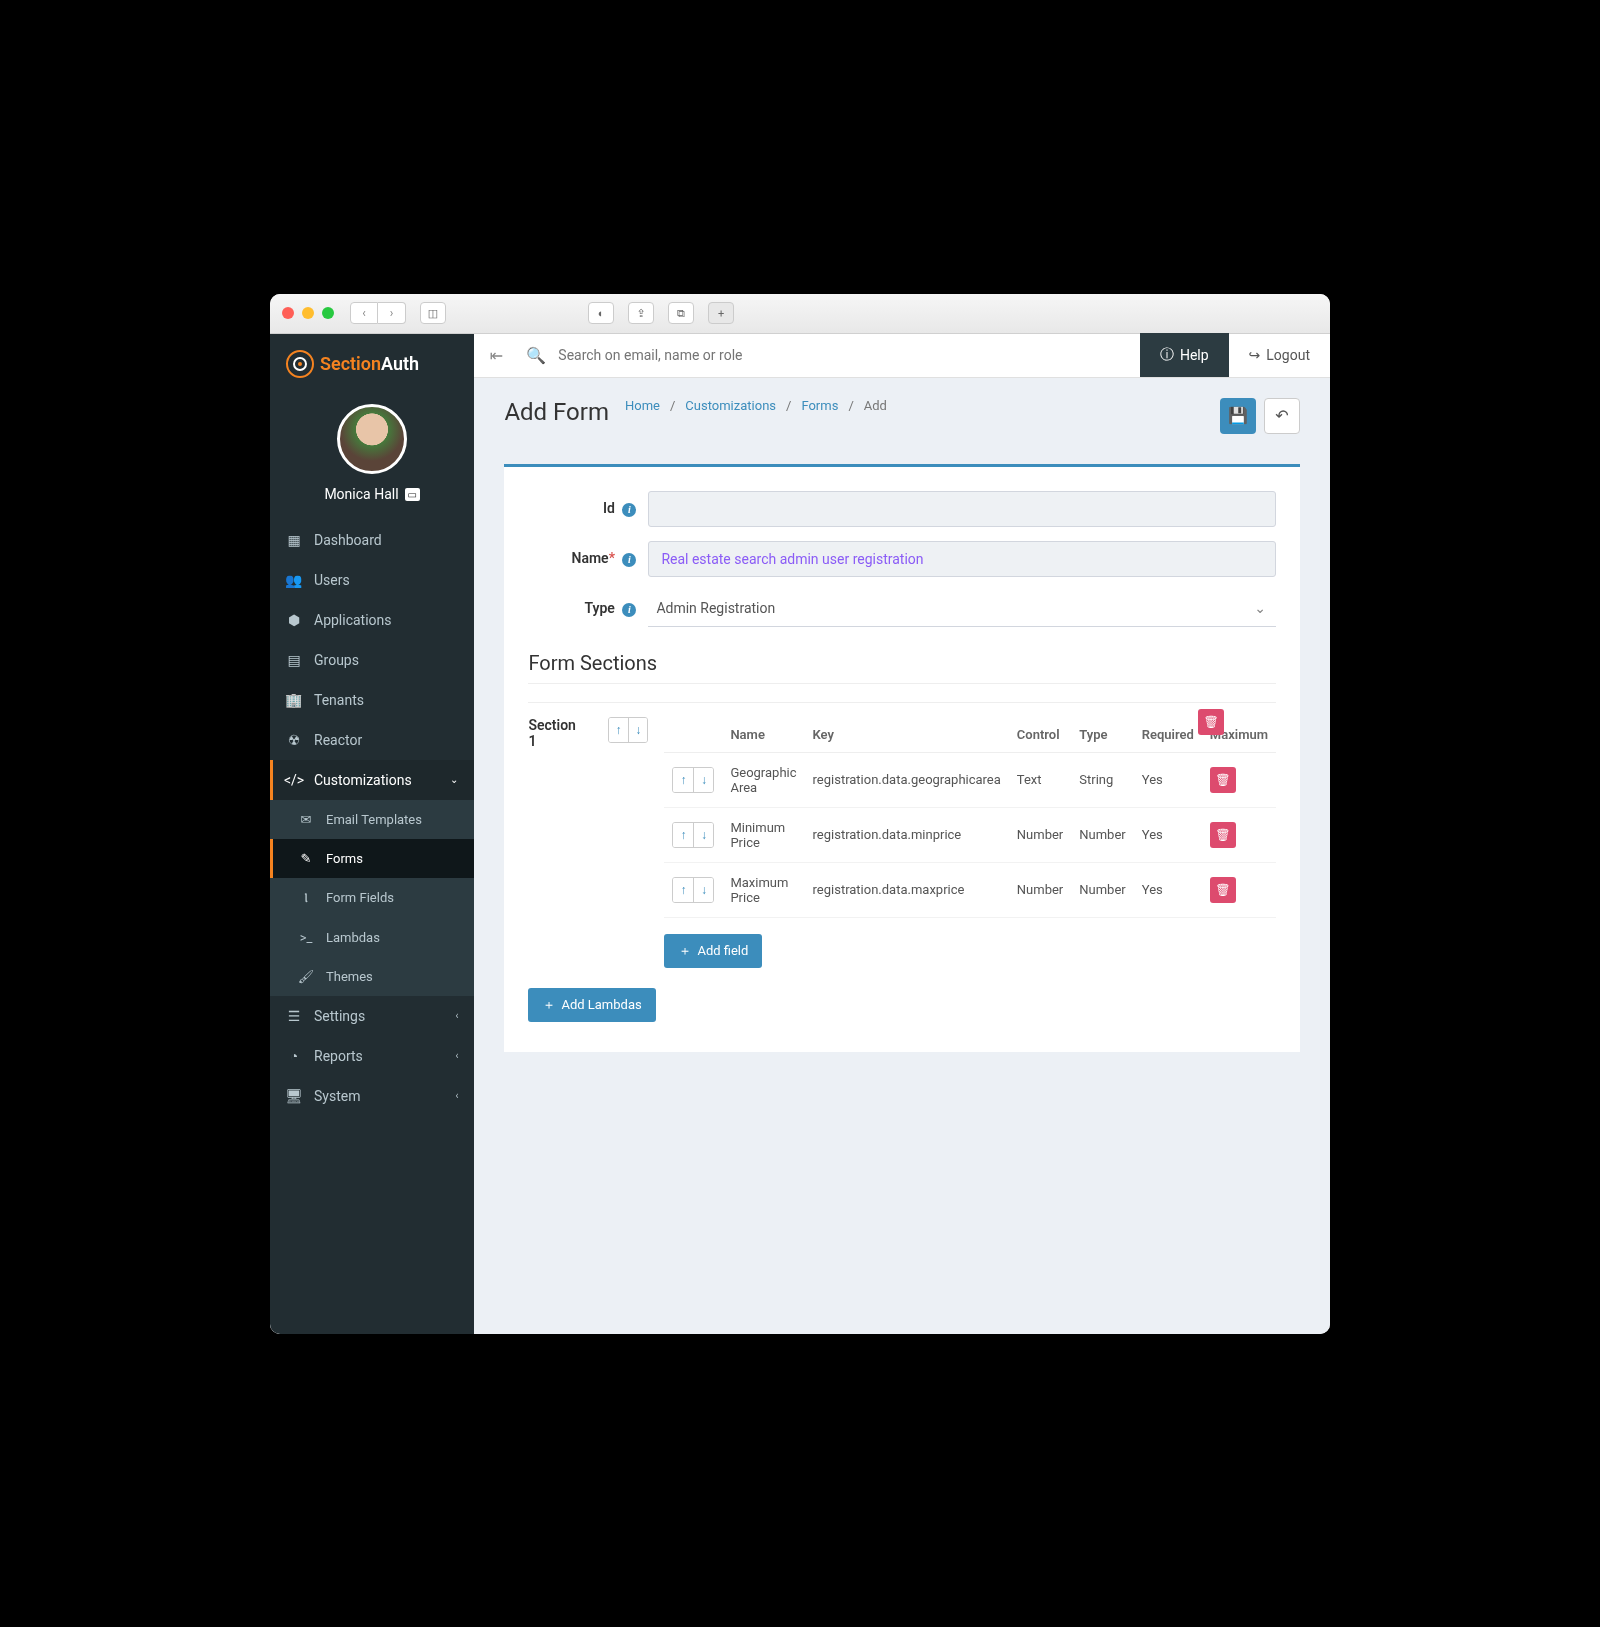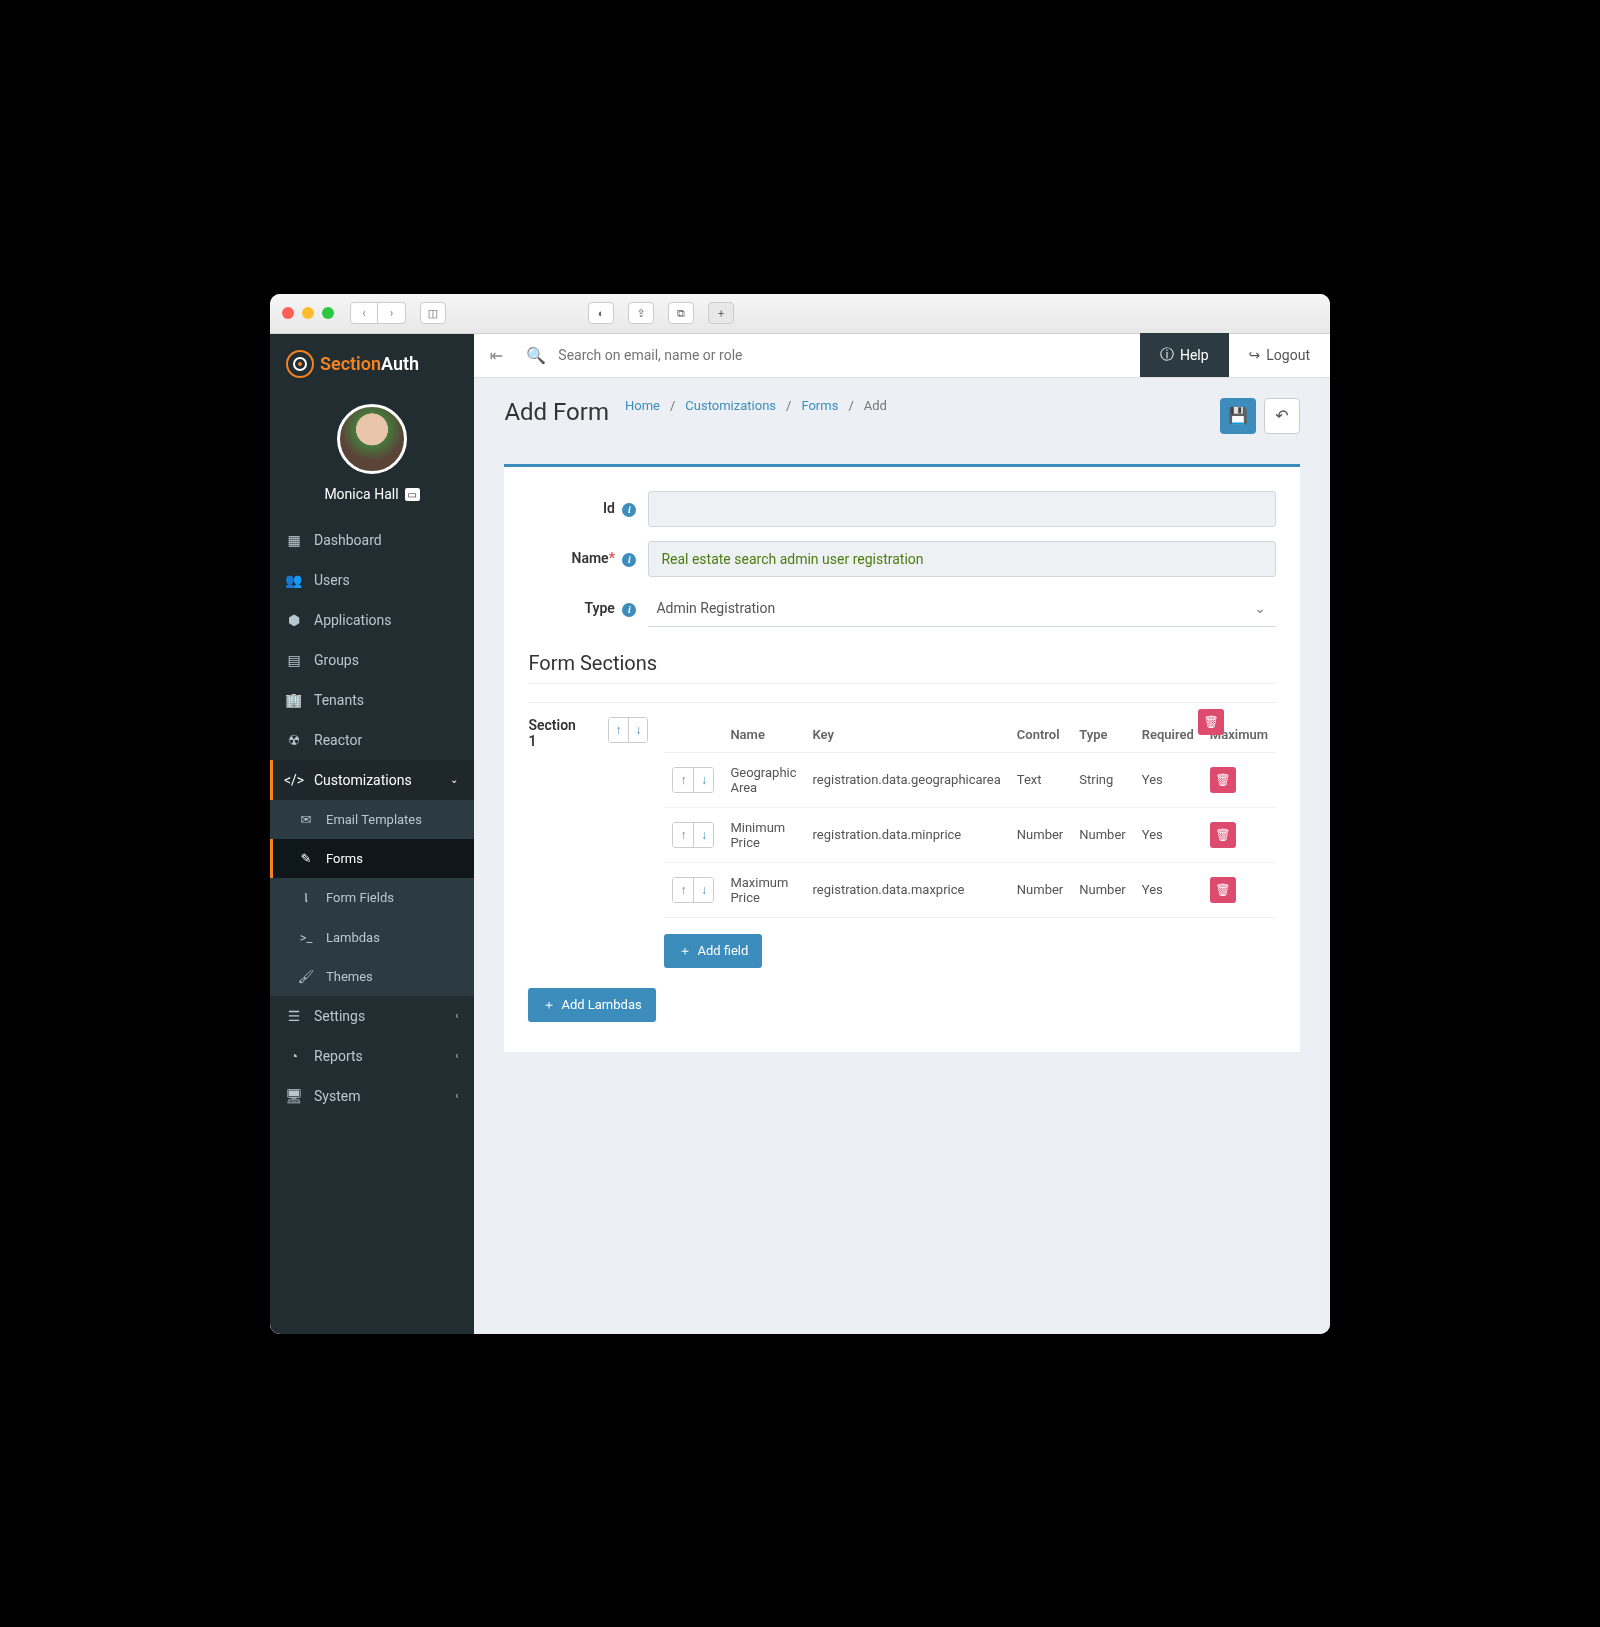--- a/index.html
+++ b/index.html
@@ -47,21 +47,21 @@
 .crumbs { font-size:13px; color:#777; display:flex; gap:10px; }
 .crumbs a { color:#3c8dbc; text-decoration:none; }
 .head-actions { margin-left:auto; display:flex; gap:8px; }
 .btn-save { width:36px; height:36px; background:#3c8dbc; color:#fff; border-radius:4px; display:flex; align-items:center; justify-content:center; cursor:pointer; }
 .btn-back { width:36px; height:36px; background:#fff; border:1px solid #ccc; border-radius:4px; display:flex; align-items:center; justify-content:center; cursor:pointer; color:#555; }
 .card { margin:10px 30px 30px; background:#fff; border-top:3px solid #3c8dbc; padding:24px 24px 30px; }
 .form-row { display:flex; align-items:center; margin-bottom:14px; }
 .form-label { width:120px; text-align:right; font-size:14px; font-weight:600; color:#333; padding-right:12px; }
 .form-label .req{color:#d9534f}
 .info-i { display:inline-flex; width:14px; height:14px; background:#3c8dbc; color:#fff; border-radius:50%; font-size:10px; align-items:center; justify-content:center; margin-left:4px; font-style:italic; font-family:serif; }
-.form-input { flex:1; height:36px; background:#eef1f4; border:1px solid #d2d6de; border-radius:3px; padding:0 12px; font-size:14px; color:#4d7c0f; }
+.form-input { flex:1; height:36px; background:#eef1f4; border:1px solid #d2d6de; border-radius:3px; padding:0 12px; font-size:14px; color:#8b5cf6; }
 .form-select { flex:1; height:36px; border:none; border-bottom:1px solid #d2d6de; background:#fff; padding:0 8px; font-size:14px; color:#555; position:relative; display:flex; align-items:center; }
 .form-select::after { content:'⌄'; position:absolute; right:10px; color:#888; }
 .section-h { font-size:20px; color:#333; margin:24px 0 8px; padding-bottom:8px; border-bottom:1px solid #eee; }
 .section-block { display:flex; gap:16px; margin-top:18px; padding-top:14px; border-top:1px solid #eee; }
 .section-label { width:120px; font-weight:600; font-size:14px; color:#333; display:flex; align-items:flex-start; gap:23px; position:relative; }
 .sort-btns { display:flex; border:1px solid #ccc; border-radius:3px; overflow:hidden; }
 .sort-btn { width:20px; height:24px; display:flex; align-items:center; justify-content:center; background:#fff; color:#3c8dbc; font-size:12px; cursor:pointer; }
 .sort-btn+.sort-btn{border-left:1px solid #ccc}
 .section-content { flex:1; }
 .tbl { width:100%; border-collapse:collapse; font-size:13px; }

